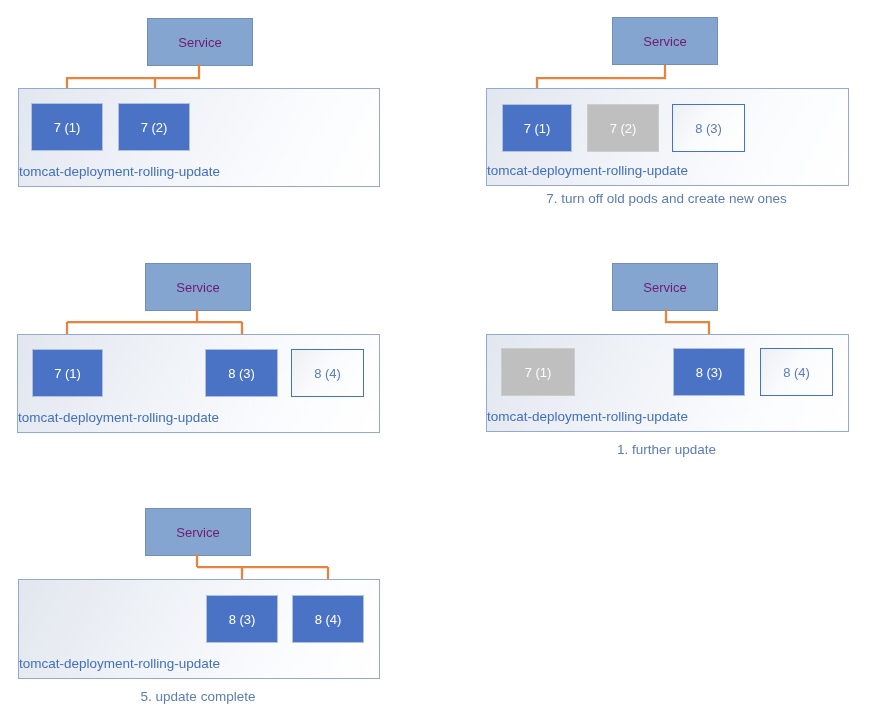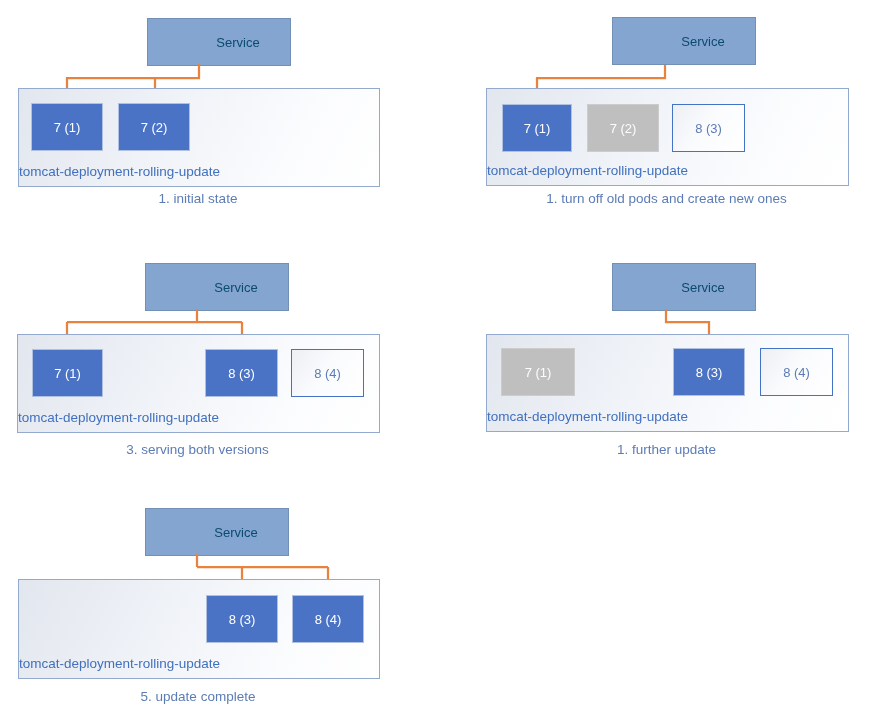--- a/index.html
+++ b/index.html
@@ -5,22 +5,22 @@
   html,body{margin:0;padding:0;background:#ffffff;}
   body{
     width:870px;height:718px;position:relative;overflow:hidden;
     font-family:"Liberation Sans", sans-serif;
     -webkit-font-smoothing:antialiased;
   }
   .panel{position:absolute;width:435px;}
   .service{
     position:absolute;width:104px;height:46px;
     background:#84A5D0;border:1px solid #7290B6;
-    color:#0c4a6e;font-size:13px;
-    display:flex;align-items:center;justify-content:center;padding-left:38px;
+    color:#701a75;font-size:13px;
+    display:flex;align-items:center;justify-content:center;
   }
   .deploy-box{
     position:absolute;
     border:1px solid #93A9CD;
     background:linear-gradient(118deg,#E2E6EE 0%,#EFF2F7 38%,#FBFCFE 75%,#FFFFFF 100%);
   }
   .pod{
     position:absolute;height:48px;
     display:flex;align-items:center;justify-content:center;
     font-size:13px;box-sizing:border-box;
@@ -51,56 +51,54 @@
   <svg class="arrows" width="435" height="225" viewBox="0 0 435 225">
     <path d="M199,64 V78 H67 V95 M155,78 V95"></path>
     <polygon points="61.5,95 72.5,95 67,104.5"></polygon>
     <polygon points="149.5,95 160.5,95 155,104.5"></polygon>
   </svg>
   <div class="deploy-box" style="left:18px;top:88px;width:360px;height:97px">
     <div class="deploy-label">tomcat-deployment-rolling-update</div>
   </div>
   <div class="pod active" style="left:31px;top:103px;width:72px">7 (1)</div>
   <div class="pod active" style="left:118px;top:103px;width:72px">7 (2)</div>
-  <div class="caption" style="left:18px;top:191px;width:360px">1. initial state</div>
 </div>
 
 <div class="panel" style="left:435px;top:0;height:225px">
   <div class="service" style="left:177px;top:17px">
     <span>Service</span>
   </div>
   <svg class="arrows" width="435" height="225" viewBox="0 0 435 225">
     <path d="M230,65 V78 H102 V95"></path>
     <polygon points="96.5,95 107.5,95 102,104.5"></polygon>
   </svg>
   <div class="deploy-box" style="left:51px;top:88px;width:361px;height:96px">
     <div class="deploy-label">tomcat-deployment-rolling-update</div>
   </div>
   <div class="pod active" style="left:67px;top:104px;width:70px">7 (1)</div>
   <div class="pod old" style="left:152px;top:104px;width:72px">7 (2)</div>
   <div class="pod new" style="left:237px;top:104px;width:73px">8 (3)</div>
-  <div class="caption" style="left:51px;top:191px;width:361px">1. turn off old pods and create new ones</div>
+  <div class="caption" style="left:51px;top:191px;width:361px">7. turn off old pods and create new ones</div>
 </div>
 
 <div class="panel" style="left:0;top:243px;height:230px">
   <div class="service" style="left:145px;top:20px">
     <span>Service</span>
   </div>
   <svg class="arrows" width="435" height="230" viewBox="0 0 435 230">
     <path d="M197,66 V79 M67,79 H242 M67,79 V97 M242,79 V97"></path>
     <polygon points="61.5,97 72.5,97 67,106.5"></polygon>
     <polygon points="236.5,97 247.5,97 242,106.5"></polygon>
   </svg>
   <div class="deploy-box" style="left:17px;top:91px;width:361px;height:97px">
     <div class="deploy-label">tomcat-deployment-rolling-update</div>
   </div>
   <div class="pod active" style="left:32px;top:106px;width:71px">7 (1)</div>
   <div class="pod active" style="left:205px;top:106px;width:73px">8 (3)</div>
   <div class="pod new" style="left:291px;top:106px;width:73px">8 (4)</div>
-  <div class="caption" style="left:17px;top:199px;width:361px">3. serving both versions</div>
 </div>
 
 <div class="panel" style="left:435px;top:243px;height:230px">
   <div class="service" style="left:177px;top:20px">
     <span>Service</span>
   </div>
   <svg class="arrows" width="435" height="230" viewBox="0 0 435 230">
     <path d="M231,66 V79 H274 V96"></path>
     <polygon points="268.5,96 279.5,96 274,105.5"></polygon>
   </svg>

